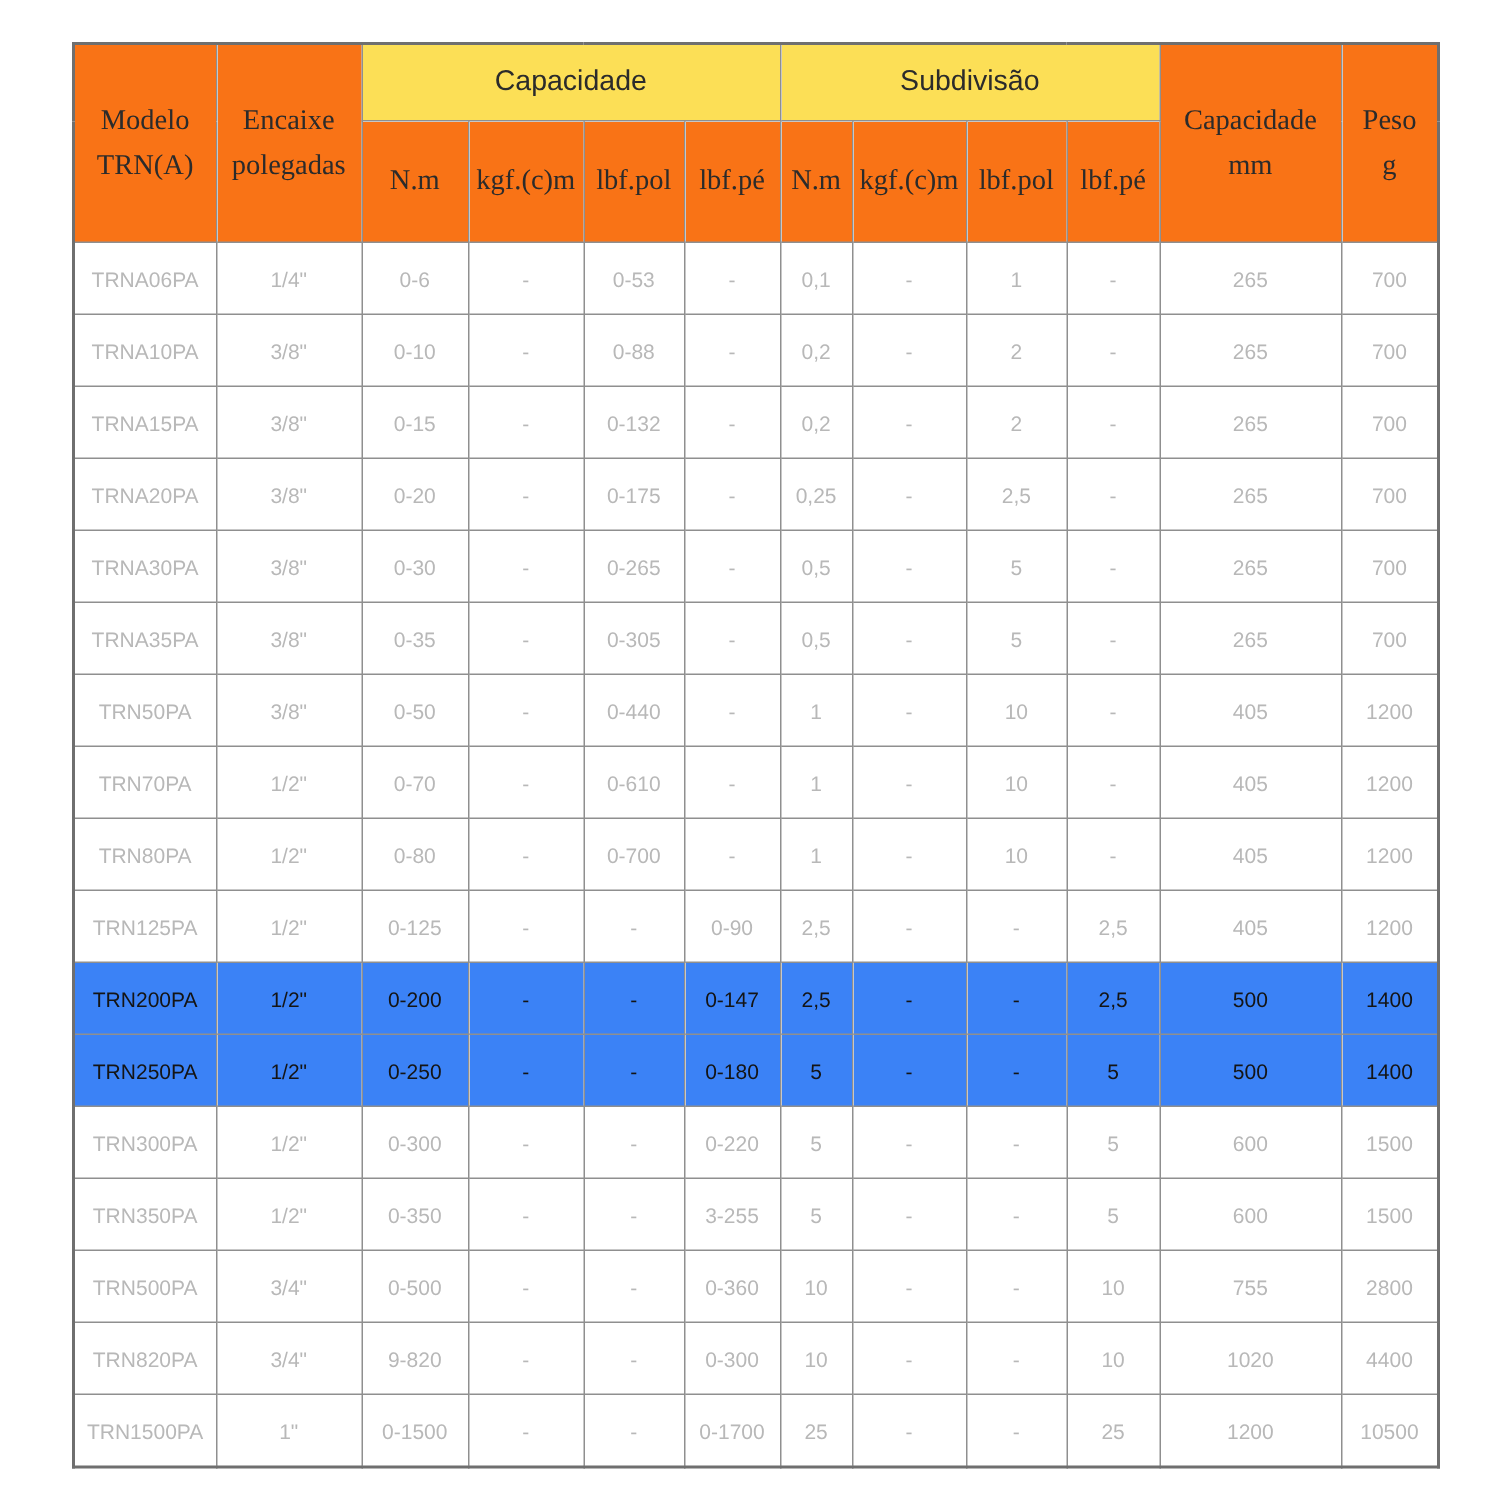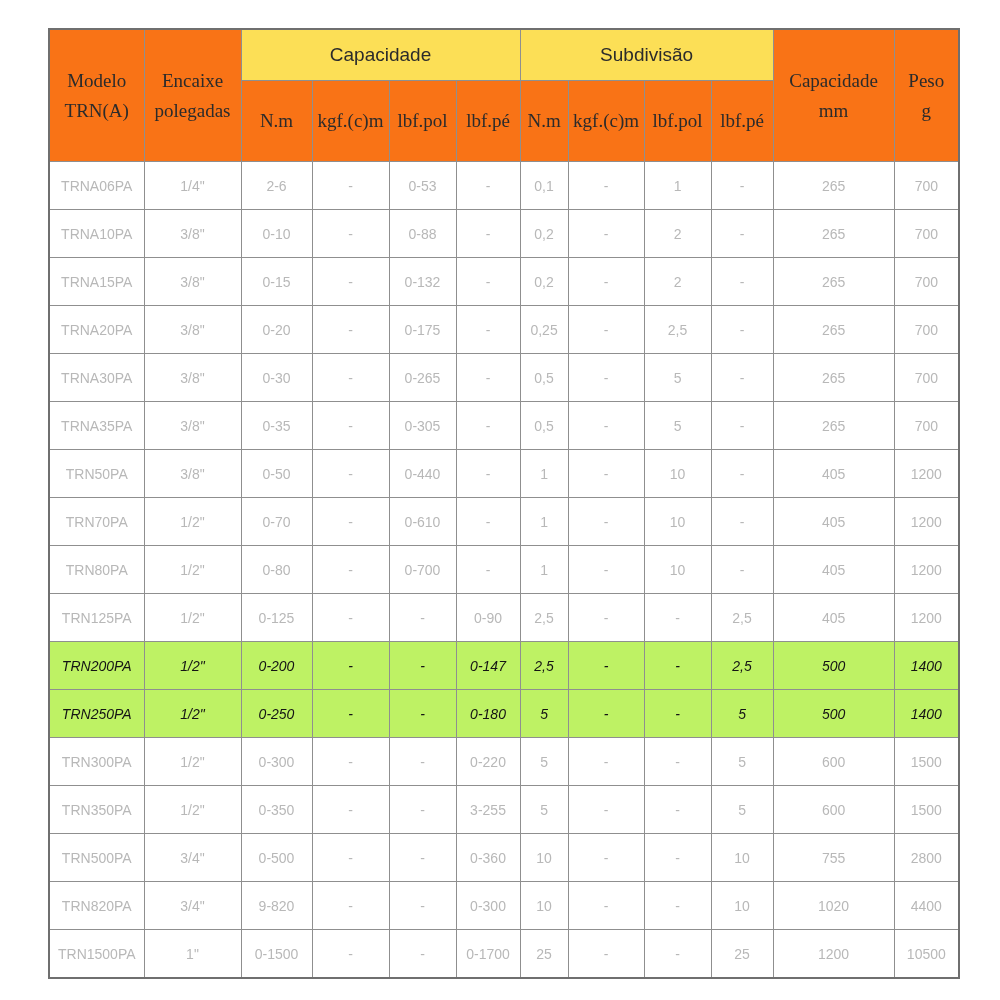--- a/index.html
+++ b/index.html
@@ -39,23 +39,22 @@
   th.yellow { background: #fcdf56; }
   tr.group-row th.yellow { height: 50px; }
   tr.unit-row th { height: 80px; margin-top: 16px; }
   tbody td {
     height: 47px;
     font-size: 14px;
     color: #b8b8b8;
     background: #ffffff;
   }
   tbody tr.highlight td {
-    background: #bef264;
+    background: #3b82f6;
     color: #141414;
-    font-style: italic;
   }
 </style>
 </head>
 <body>
 
 <div class="table-wrap">
   <table>
     <colgroup>
       <col style="width:95px">
         <col style="width:97px">
@@ -91,21 +90,21 @@
         <th class="orange">N.m</th>
         <th class="orange">kgf.(c)m</th>
         <th class="orange">lbf.pol</th>
         <th class="orange">lbf.pé</th>
       </tr>
     </thead>
     <tbody>
         <tr>
           <td>TRNA06PA</td>
           <td>1/4"</td>
-          <td>2-6</td>
+          <td>0-6</td>
           <td>-</td>
           <td>0-53</td>
           <td>-</td>
           <td>0,1</td>
           <td>-</td>
           <td>1</td>
           <td>-</td>
           <td>265</td>
           <td>700</td>
         </tr>

